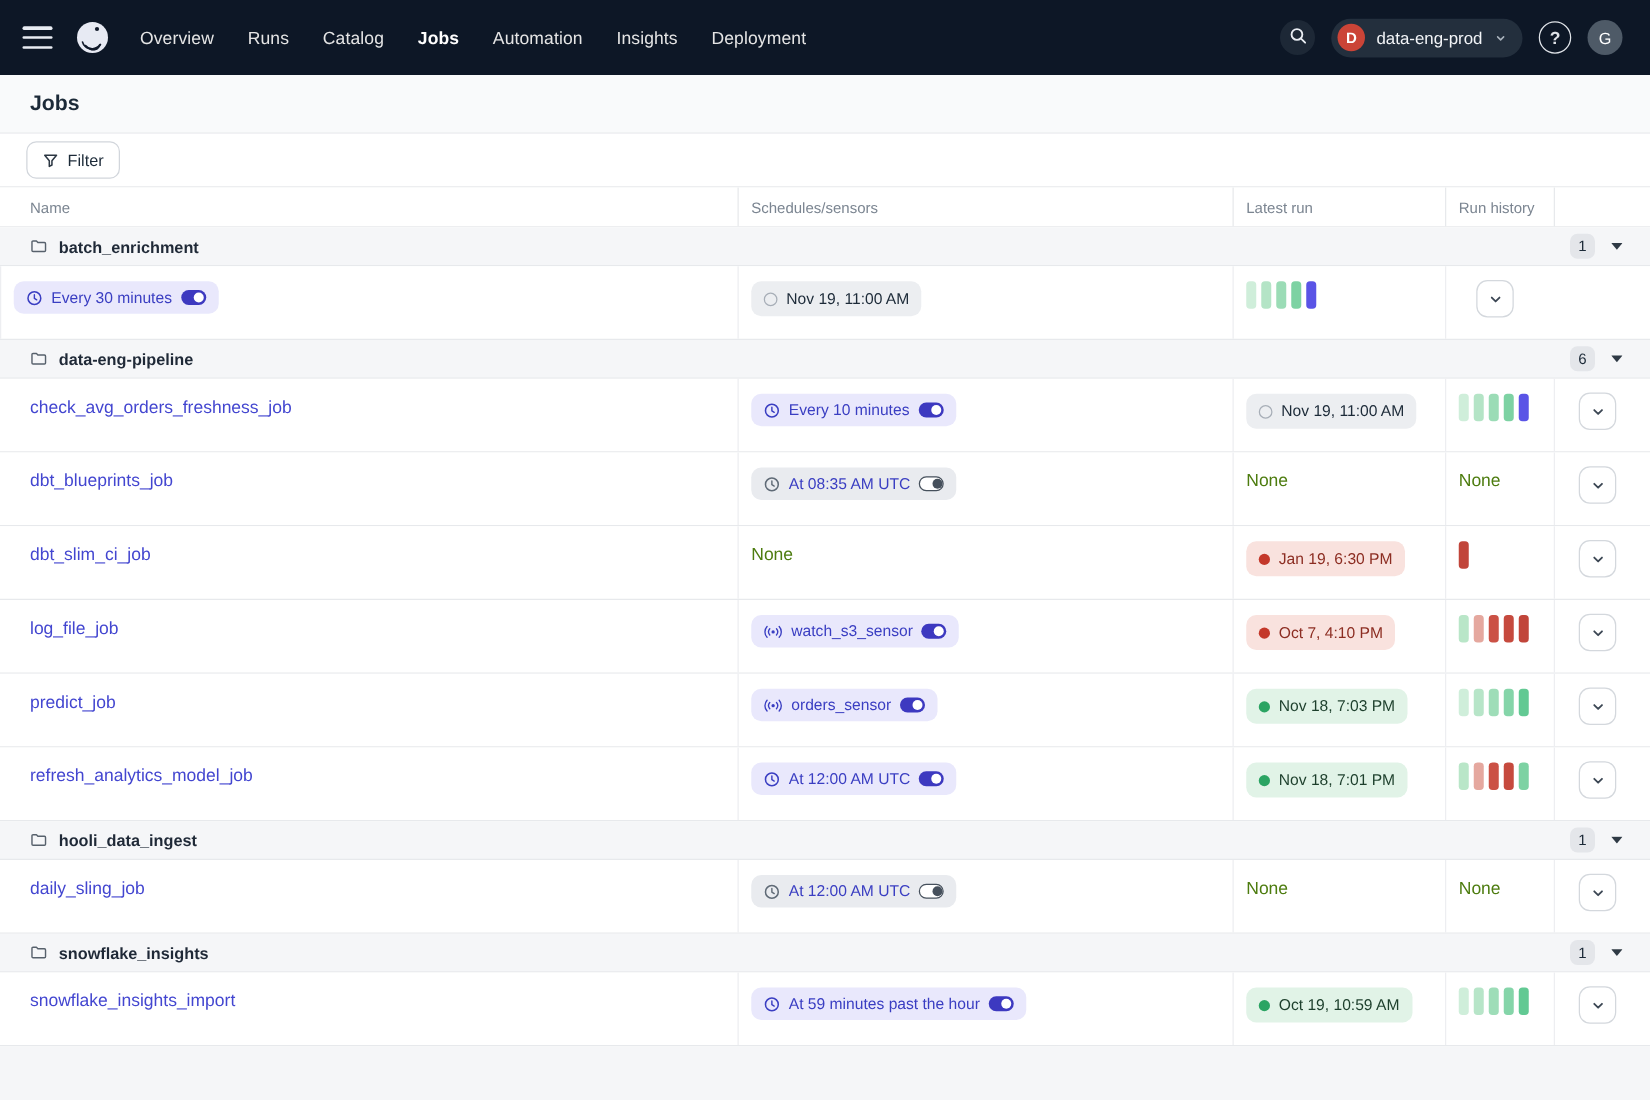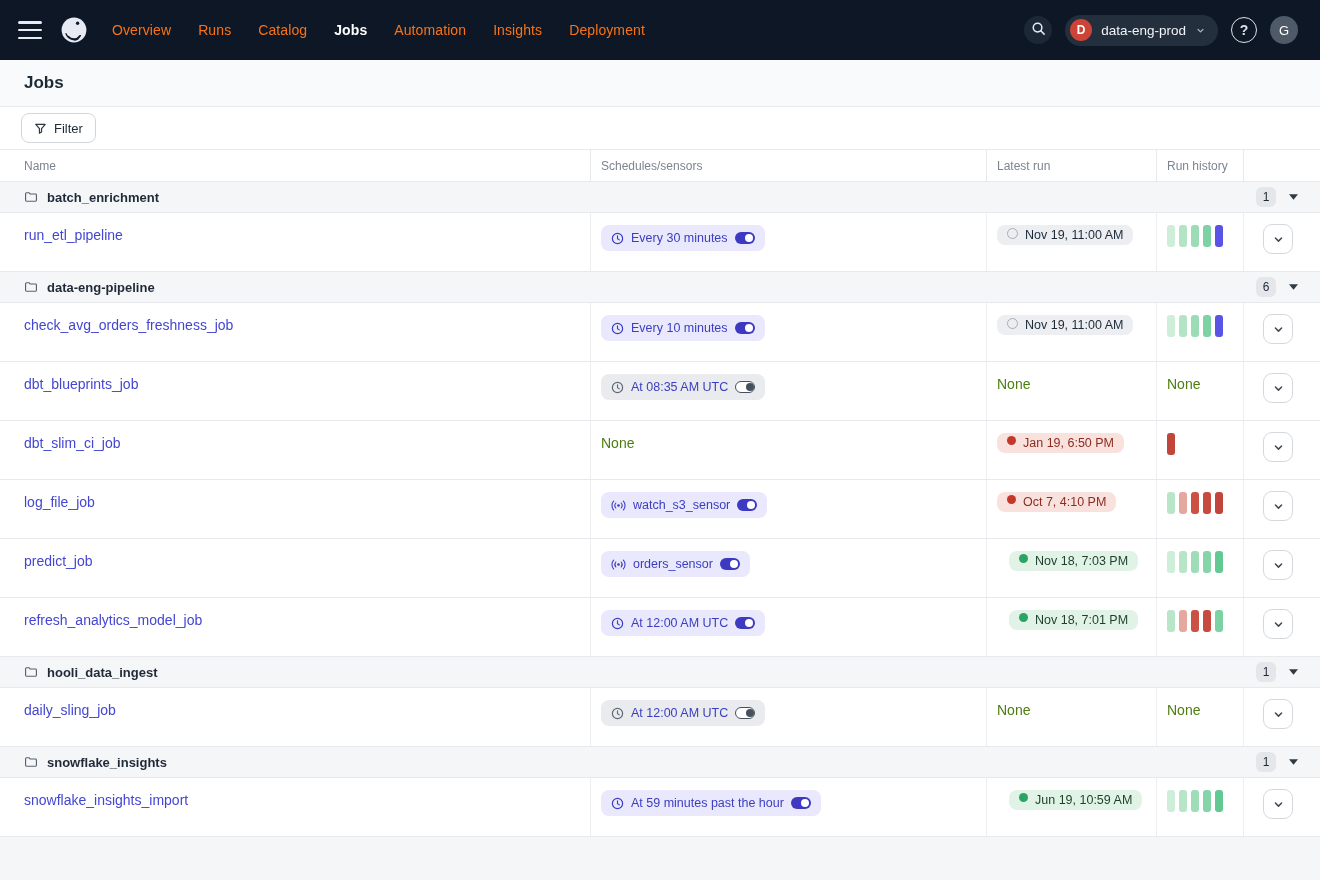--- a/index.html
+++ b/index.html
@@ -16,21 +16,21 @@
   .topnav {
     height: 60px; flex: 0 0 60px;
     background: #0d1726;
     display: flex; align-items: center;
     padding: 0 22px 0 18px;
   }
   .hamburger { width: 24px; height: 18px; display: flex; flex-direction: column; justify-content: space-between; background: none; border: none; cursor: pointer; }
   .hamburger span { height: 2.5px; border-radius: 2px; background: #e8ecf2; display: block; }
   .logo { margin-left: 16px; display: flex; align-items: center; cursor: pointer; }
   .nav-links { display: flex; gap: 27px; margin-left: 22px; }
-  .nav-link { font-size: 14px; color: #f97316; text-decoration: none; cursor: pointer; letter-spacing: .1px; }
+  .nav-link { font-size: 14px; color: #e5e5e5; text-decoration: none; cursor: pointer; letter-spacing: .1px; }
   .nav-link.active { color: #ffffff; font-weight: 700; }
   .nav-right { margin-left: auto; display: flex; align-items: center; gap: 13px; }
   .icon-circle {
     width: 28px; height: 28px; border-radius: 50%;
     background: #1d2836; border: none; color: #e8ecf2;
     display: flex; align-items: center; justify-content: center; cursor: pointer;
   }
   .deploy-pill {
     height: 31px; border: none; border-radius: 16px;
     background: #232f3d; color: #f2f4f7;
@@ -119,27 +119,27 @@
   .chip .icon { display: flex; color: #3a3ec2; }
   .chip.off { background: #e9ebef; }
   .chip.off .icon { color: #5f6a76; }
   .tgl { position: relative; width: 20px; height: 12px; border-radius: 7px; display: inline-block; cursor: pointer; }
   .tgl.on { background: #3d39c0; }
   .tgl.on .knob { position: absolute; right: 2px; top: 2px; width: 8px; height: 8px; border-radius: 50%; background: #ffffff; }
   .tgl.off { background: #ffffff; border: 1.5px solid #46505c; }
   .tgl.off .knob { position: absolute; right: 0.5px; top: 0.5px; width: 8px; height: 8px; border-radius: 50%; background: #46505c; }
 
   .run-pill {
-    display: inline-flex; align-items: flex-start; gap: 7px;
-    height: 20px; padding: 3px 10px; border-radius: 8px;
+    display: inline-flex; align-items: center; gap: 7px;
+    height: 20px; padding: 14px 10px; border-radius: 8px;
     font-size: 12.5px; cursor: pointer; white-space: nowrap;
   }
   .run-pill.started { background: #eceef1; color: #1c2a38; }
   .run-pill.failure { background: #f9e2de; color: #8c2d22; }
-  .run-pill.success { background: #e1f3e7; color: #1d3f2c; margin-left: 12px; }
+  .run-pill.success { background: #e1f3e7; color: #1d3f2c; }
   .ring { width: 11px; height: 11px; border-radius: 50%; border: 1.5px solid #a7aeb7; background: transparent; }
   .dot { width: 9px; height: 9px; border-radius: 50%; }
   .none-text { font-size: 14px; color: #4d7c0f; padding-top: 2px; }
 
   .bars { display: flex; gap: 4px; cursor: pointer; }
   .bar { width: 8px; height: 22px; border-radius: 3px; }
 
   .action-btn {
     width: 30px; height: 30px; border: 1px solid #d4d8dd; border-radius: 9px;
     background: #fff; color: #3c4754; cursor: pointer;
@@ -238,23 +238,20 @@
         <div class="group-right">
           <span class="count-badge">1</span>
           <span class="caret">
             <svg width="9" height="6" viewBox="0 0 10 6">
               <path d="M0 0h10L5 6z" fill="currentColor"></path>
             </svg>
           </span>
         </div>
       </div>
       <div class="job-row grid-cols">
-        <div class="cell name-cell">
-          <a class="job-link" href="#">run_etl_pipeline</a>
-        </div>
         <div class="cell">
           <span class="chip">
             <span class="icon">
               <svg width="13" height="13" viewBox="0 0 16 16">
                 <circle cx="8" cy="8" r="6.3" fill="none" stroke="currentColor" stroke-width="1.5"></circle>
                 <path d="M8 4.6V8.2l2.3 1.5" fill="none" stroke="currentColor" stroke-width="1.4" stroke-linecap="round"></path>
               </svg>
             </span>
             <span class="chip-label">Every 30 minutes</span>
             <span class="tgl on">
@@ -383,21 +380,21 @@
       <div class="job-row grid-cols">
         <div class="cell name-cell">
           <a class="job-link" href="#">dbt_slim_ci_job</a>
         </div>
         <div class="cell">
           <span class="none-text">None</span>
         </div>
         <div class="cell">
           <span class="run-pill failure">
             <span class="dot" style="background: rgb(196, 56, 42);"></span>
-            <span class="run-label">Jan 19, 6:50 PM</span>
+            <span class="run-label">Jan 19, 6:30 PM</span>
           </span>
         </div>
         <div class="cell">
           <span class="bars">
             <span class="bar" style="background: rgb(193, 69, 58);"></span>
           </span>
         </div>
         <div class="cell action-cell">
           <button class="action-btn">
             <span class="icon" style="display: flex;">
@@ -617,21 +614,21 @@
             </span>
             <span class="chip-label">At 59 minutes past the hour</span>
             <span class="tgl on">
               <span class="knob"></span>
             </span>
           </span>
         </div>
         <div class="cell">
           <span class="run-pill success">
             <span class="dot" style="background: rgb(43, 164, 99);"></span>
-            <span class="run-label">Jun 19, 10:59 AM</span>
+            <span class="run-label">Oct 19, 10:59 AM</span>
           </span>
         </div>
         <div class="cell">
           <span class="bars">
             <span class="bar" style="background: rgb(207, 238, 218);"></span>
             <span class="bar" style="background: rgb(183, 229, 200);"></span>
             <span class="bar" style="background: rgb(158, 221, 184);"></span>
             <span class="bar" style="background: rgb(133, 213, 169);"></span>
             <span class="bar" style="background: rgb(98, 201, 147);"></span>
           </span>

